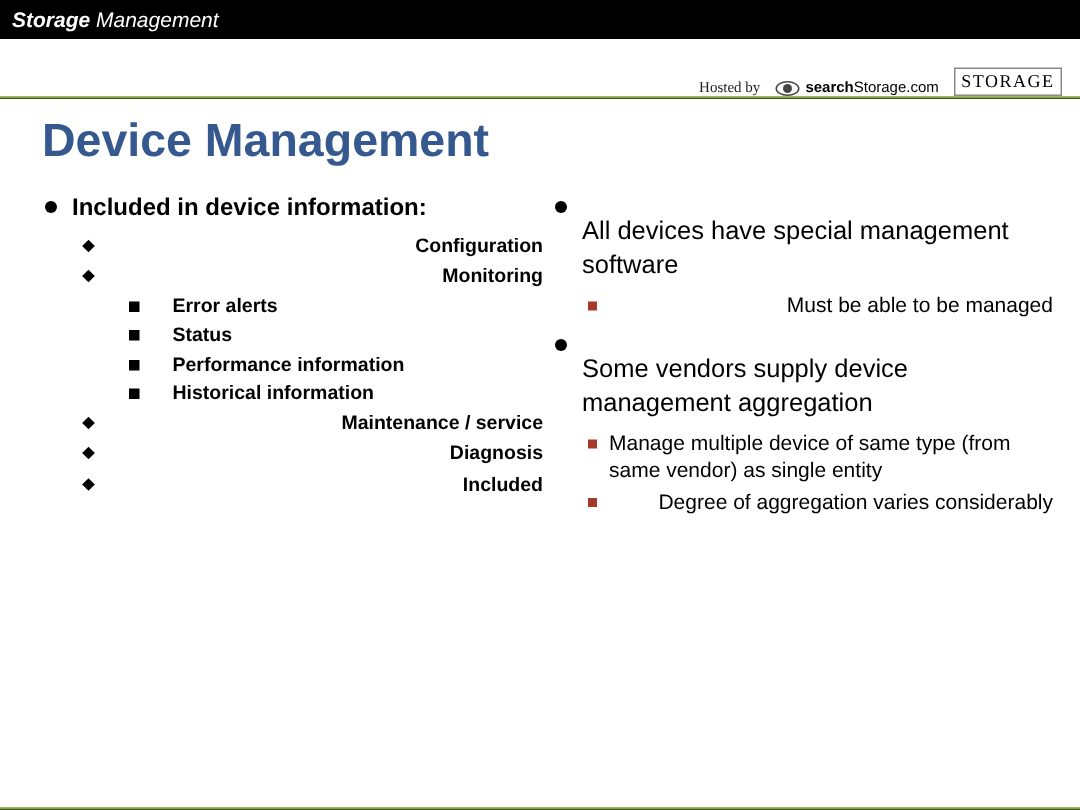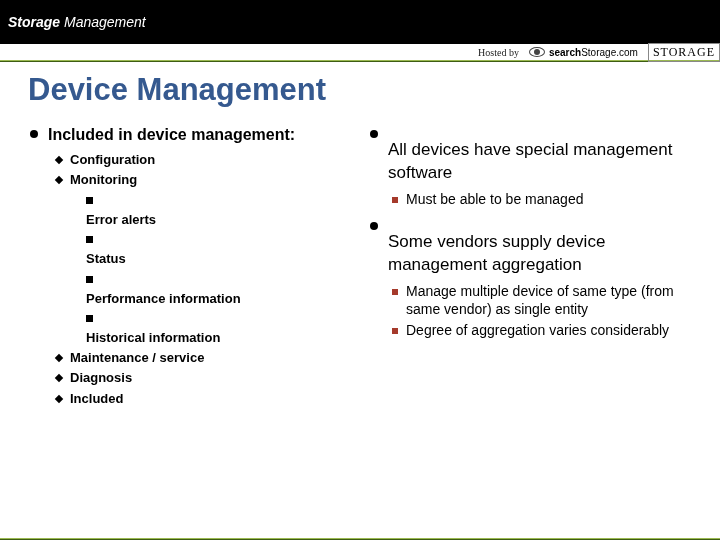--- a/index.html
+++ b/index.html
@@ -1,35 +1,35 @@
 <!DOCTYPE html>
 <html><head>
 <meta charset="utf-8">
 <style>
   * { margin: 0; padding: 0; box-sizing: border-box; }
   body { width: 720px; height: 540px; font-family: Verdana, Arial, sans-serif; background: #fff; overflow: hidden; }
-  .topbar { background: #000; height: 44px; display: flex; align-items: center; padding-left: 8px; }
+  .topbar { background: #000; height: 26px; display: flex; align-items: center; padding-left: 8px; }
   .brand { color: #fff; font-style: italic; font-size: 14px; }
   .brand .b1 { font-weight: bold; }
   .brand .b2 { font-weight: normal; }
-  .hosted-row { display: flex; align-items: center; justify-content: flex-end; height: 16px; padding-right: 0; gap: 10px; }
+  .hosted-row { display: flex; align-items: flex-end; justify-content: flex-end; height: 38px; padding-right: 12px; gap: 10px; }
   .hosted-text { font-family: "Comic Sans MS", cursive; font-size: 10px; color: #222; }
   .ss-logo { display: flex; align-items: center; gap: 4px; font-family: Arial, sans-serif; font-size: 10px; color: #000; }
   .ss-eye { width: 16px; height: 10px; border: 1px solid #444; border-radius: 50%; position: relative; }
   .ss-eye::after { content: ""; position: absolute; left: 4px; top: 1px; width: 6px; height: 6px; background: #444; border-radius: 50%; }
   .storage-box { border: 1px solid #888; padding: 1px 4px; letter-spacing: 1px; font-family: Georgia, serif; font-size: 12px; }
   .rule { height: 0; border-top: 1px solid #9bb951; border-bottom: 1px solid #3e5d14; }
   .title { color: #35598f; font-size: 31px; margin: 10px 0 8px 28px; font-family: Verdana, sans-serif; }
   .cols { display: flex; padding: 0 18px 0 30px; gap: 8px; }
   .col { flex: 1; }
   .lvl1 { display: flex; gap: 10px; margin: 8px 0 6px 0; font-size: 16px; font-weight: bold; line-height: 1.35; }
   .lvl1r { font-weight: normal; font-size: 17px; }
-  .lvl2 { display: flex; gap: 8px; margin: 4px 0 4px 26px; font-size: 13px; font-weight: bold; line-height: 1.25; }
+  .lvl2 { display: flex; gap: 8px; margin: 4px 0 4px 26px; font-size: 13px; font-weight: bold; line-height: 1.25; justify-content: space-between; }
   .lvl2r { font-weight: normal; font-size: 14px; margin-left: 22px; }
-  .lvl3 { display: flex; gap: 8px; margin: 3px 0 3px 56px; font-size: 13px; font-weight: bold; line-height: 1.25; flex-direction: column; }
+  .lvl3 { display: flex; gap: 22px; margin: 3px 0 3px 56px; font-size: 13px; font-weight: bold; line-height: 1.25; }
   .dot { width: 8px; height: 8px; border-radius: 50%; background: #000; flex: 0 0 auto; margin-top: 6px; }
   .dia { width: 6px; height: 6px; background: #000; transform: rotate(45deg); flex: 0 0 auto; margin-top: 5px; }
   .sq  { width: 7px; height: 7px; background: #000; flex: 0 0 auto; margin-top: 5px; }
   .sqr { width: 6px; height: 6px; background: #a53a2b; flex: 0 0 auto; margin-top: 6px; }
   .left .lvl1 .txt { max-width: 250px; }
   .right .lvl1 .txt { max-width: 290px; margin-top: 15px; }
   .bottom { position: absolute; bottom: 0; left: 0; right: 0; }
 </style>
 </head>
 <body>
@@ -51,21 +51,21 @@
 
 <div class="rule"></div>
 
 <h1 class="title">Device Management</h1>
 
 <div class="cols">
 
   <div class="col left">
     <div class="lvl1">
       <span class="dot"></span>
-      <span class="txt">Included in device management:</span>
+      <span class="txt">Included in device information:</span>
     </div>
     <div class="lvl2">
         <span class="dia"></span>
         <span>Configuration</span>
       </div>
     <div class="lvl2">
         <span class="dia"></span>
         <span>Monitoring</span>
       </div>
       <div class="lvl3">

